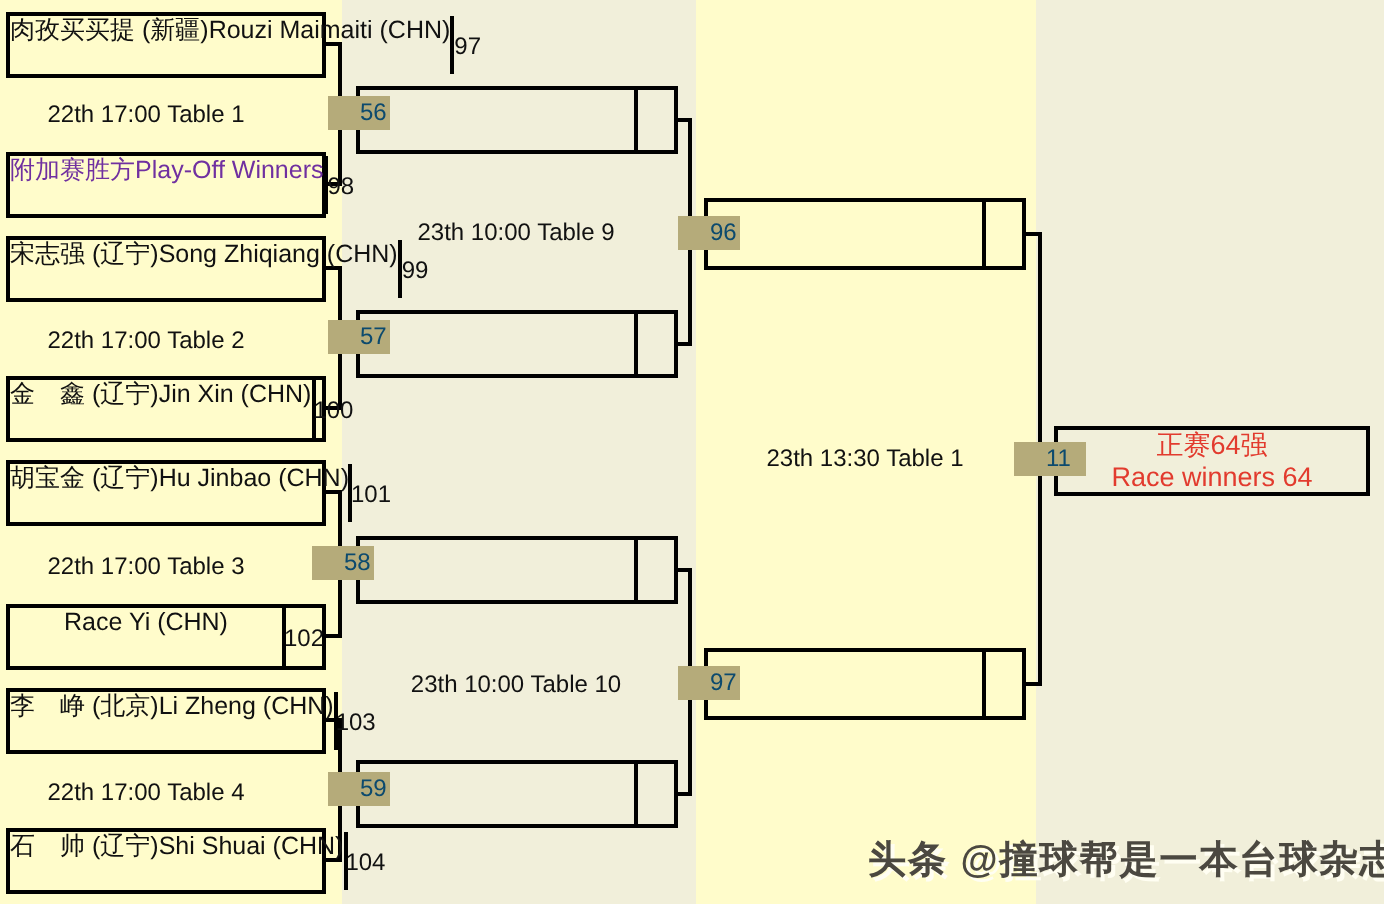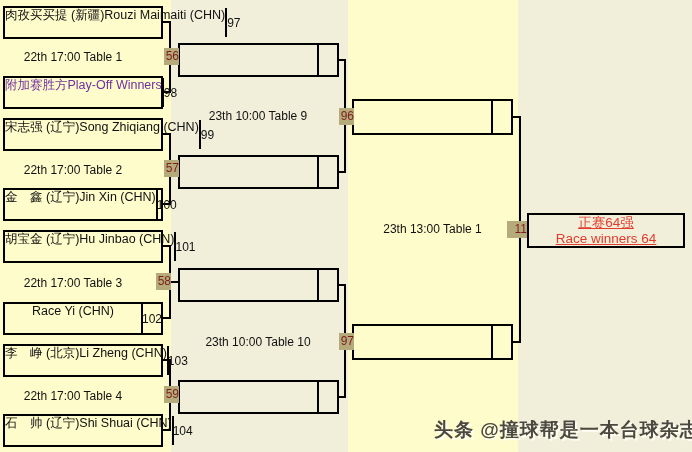--- a/index.html
+++ b/index.html
@@ -35,33 +35,34 @@
     position:absolute;left:3px;width:140px;height:17px;
     text-align:center;font-size:12px;line-height:17px;z-index:2;white-space:nowrap;
   }
   .mbox{
     position:absolute;border:2px solid #000;box-sizing:border-box;
     display:flex;z-index:2;background:transparent;
   }
   .mbox .mmain{flex:1;}
   .mbox .mcell{width:20px;border-left:2px solid #000;box-sizing:border-box;}
   .tag{
-    position:absolute;background:#b5ab7a;color:#7f1d1d;
-    font-size:12px;line-height:17px;height:17px;text-align:right;
+    position:absolute;background:#b5ab7a;color:#0c4a6e;
+    font-size:12px;line-height:17px;height:17px;text-align:left;
     z-index:3;
+    padding-left:16px;
   }
   .rlabel{
     position:absolute;text-align:center;font-size:12px;line-height:14px;
     z-index:2;white-space:nowrap;
   }
   .result-text{
     position:absolute;left:527px;top:213px;width:158px;height:35px;
     display:flex;flex-direction:column;justify-content:center;
     text-align:center;color:#e23b2e;font-size:13.5px;line-height:16px;
-    z-index:3;white-space:nowrap;text-decoration:underline;
+    z-index:3;white-space:nowrap;
   }
   .watermark{
     position:absolute;left:434px;top:417px;
     font-size:19px;font-weight:bold;letter-spacing:1px;
     color:#4b4840;text-shadow:2px 2px 0 #fffef2;
     z-index:4;white-space:nowrap;
   }
 </style>
 </head>
 <body>
@@ -194,21 +195,21 @@
   <div class="mbox" style="left:352px;top:324px;width:161px;height:36px">
       <div class="mmain"></div>
       <div class="mcell"></div>
     </div>
 
   <div class="ln" style="left:513px;top:116px;width:8px;height:2px"></div>
   <div class="ln" style="left:513px;top:341px;width:8px;height:2px"></div>
   <div class="ln" style="left:519px;top:116px;width:2px;height:227px"></div>
   <div class="ln" style="left:521px;top:228px;width:6px;height:2px"></div>
 
-  <div class="rlabel" style="left:352px;top:222px;width:161px">23th 13:00 Table 1</div>
+  <div class="rlabel" style="left:352px;top:222px;width:161px">23th 13:30 Table 1</div>
   <div class="tag" style="left:507px;top:221px;width:20px">11</div>
 
   <div class="mbox" style="left:527px;top:213px;width:158px;height:35px">
       <div class="mmain"></div>
     </div>
   <div class="result-text">
     <span>正赛64强</span>
     <span>Race winners 64</span>
   </div>
 

